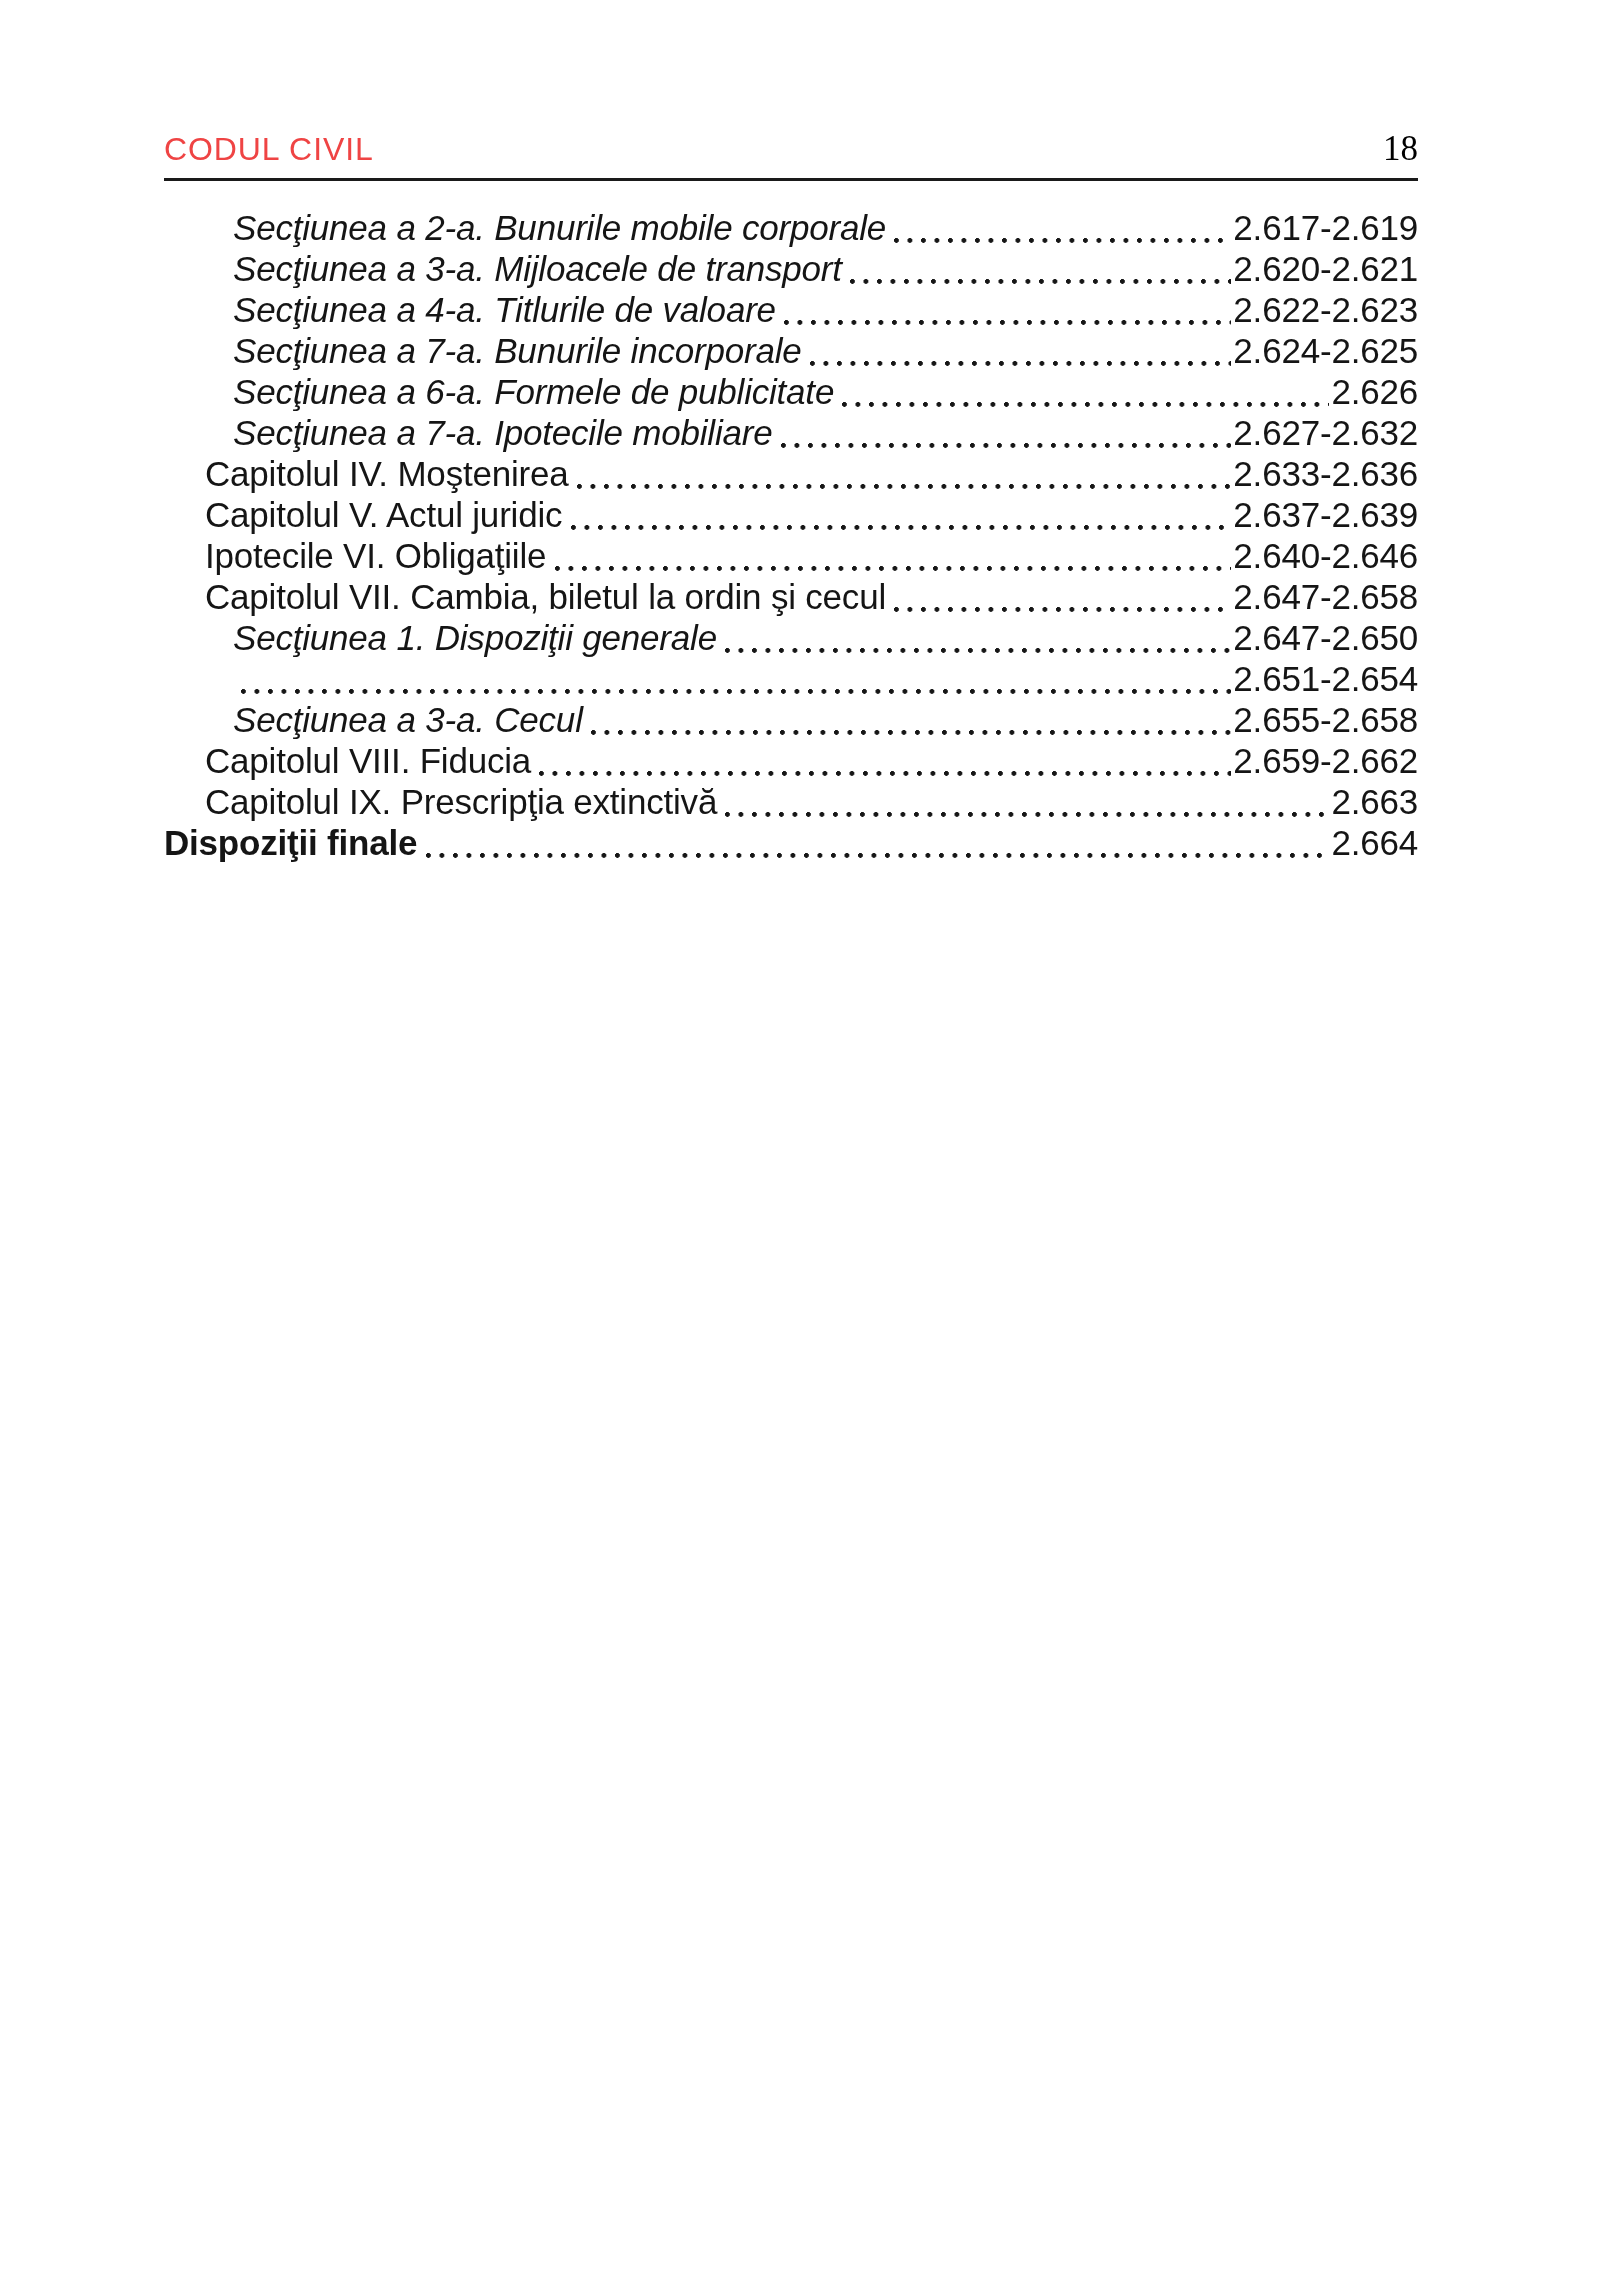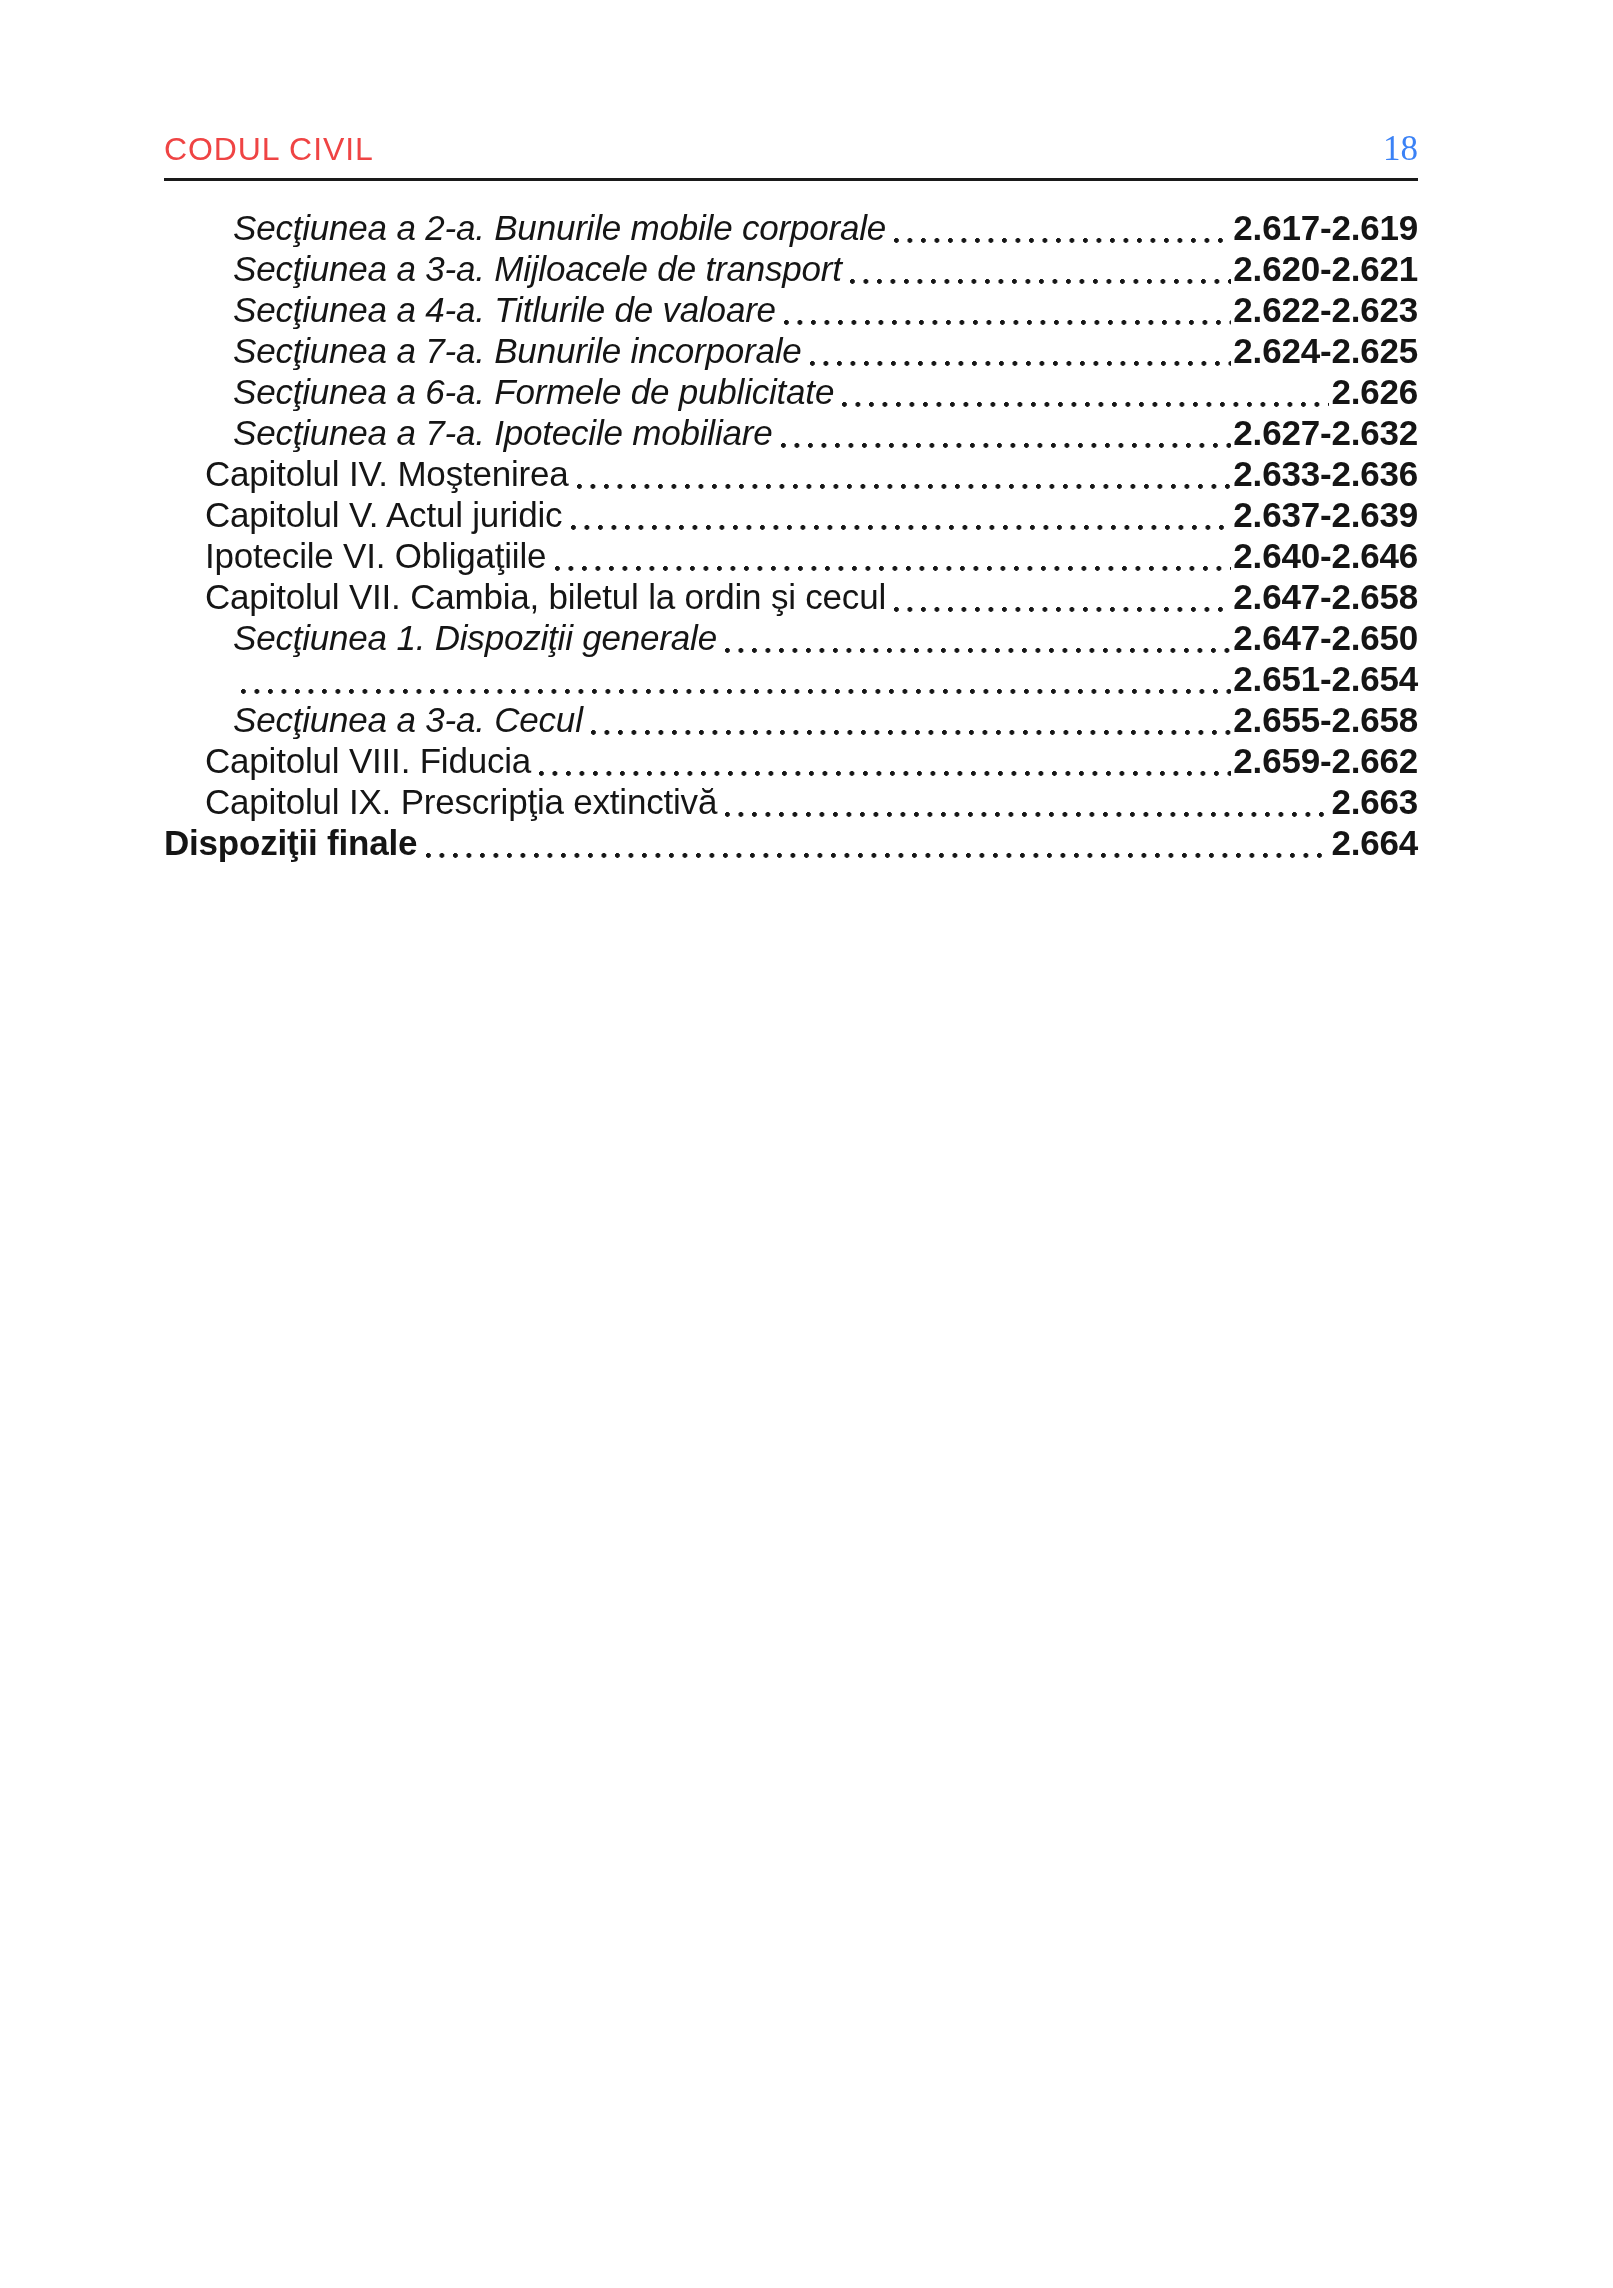--- a/index.html
+++ b/index.html
@@ -27,21 +27,21 @@
   .running-header .doc-title {
     font-size: 32px;
     line-height: 1;
     letter-spacing: 0.9px;
     color: #ef4444;
   }
   .running-header .page-num {
     font-family: "Liberation Serif", serif;
     font-size: 35px;
     line-height: 1;
-    color: #3b82f6;
+    color: #000000;
   }
   
   .toc {
     margin-top: 26px;
   }
   .toc-row {
     display: flex;
     height: 41px;
     line-height: 41px;
     font-size: 35px;
@@ -55,21 +55,21 @@
     flex: 1 1 auto;
     min-width: 18.5px;
     margin: 0 2.8px 0 8.3px;
     background-image: radial-gradient(circle at 2.4px 2.4px, #161616 2.1px, rgba(0,0,0,0) 2.7px);
     background-size: 13.5px 5px;
     background-repeat: repeat-x;
     background-position: left bottom 5.5px;
   }
   .toc-row .pages {
     flex: 0 0 auto;
-    font-weight: bold;
+    font-weight: normal;
     letter-spacing: -0.2px;
   }
   .toc-row.section { padding-left: 69px; }
   .toc-row.section .label { font-style: italic; }
   .toc-row.chapter { padding-left: 41px; }
   .toc-row.final { padding-left: 0; }
   .toc-row.final .label { font-weight: bold; }
 </style>
 </head>
 <body>

